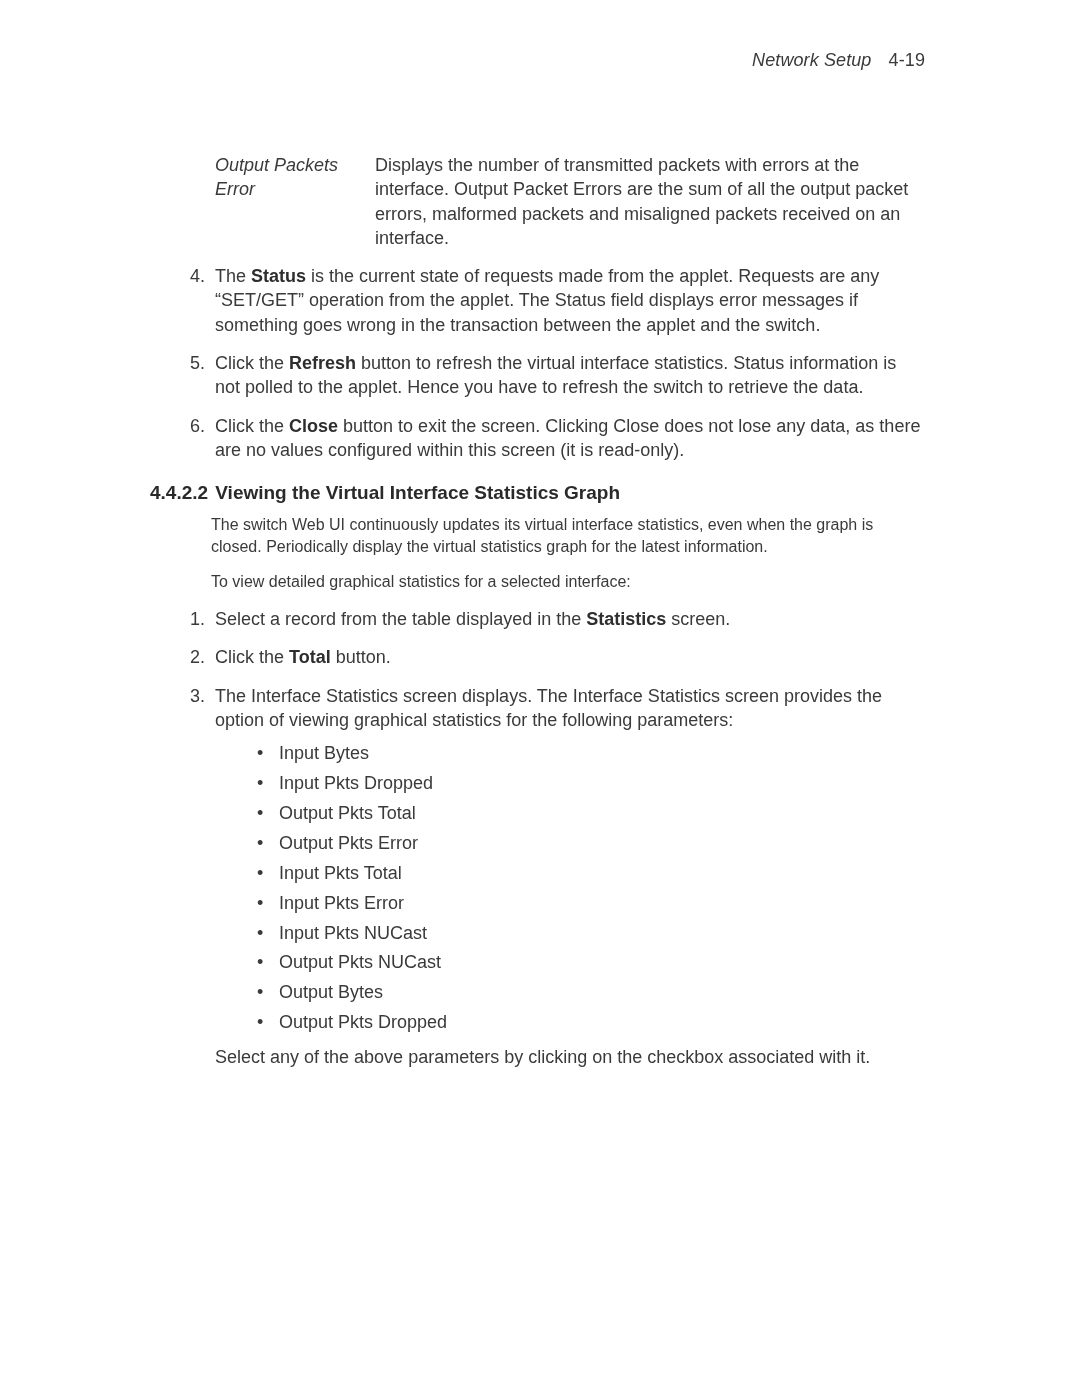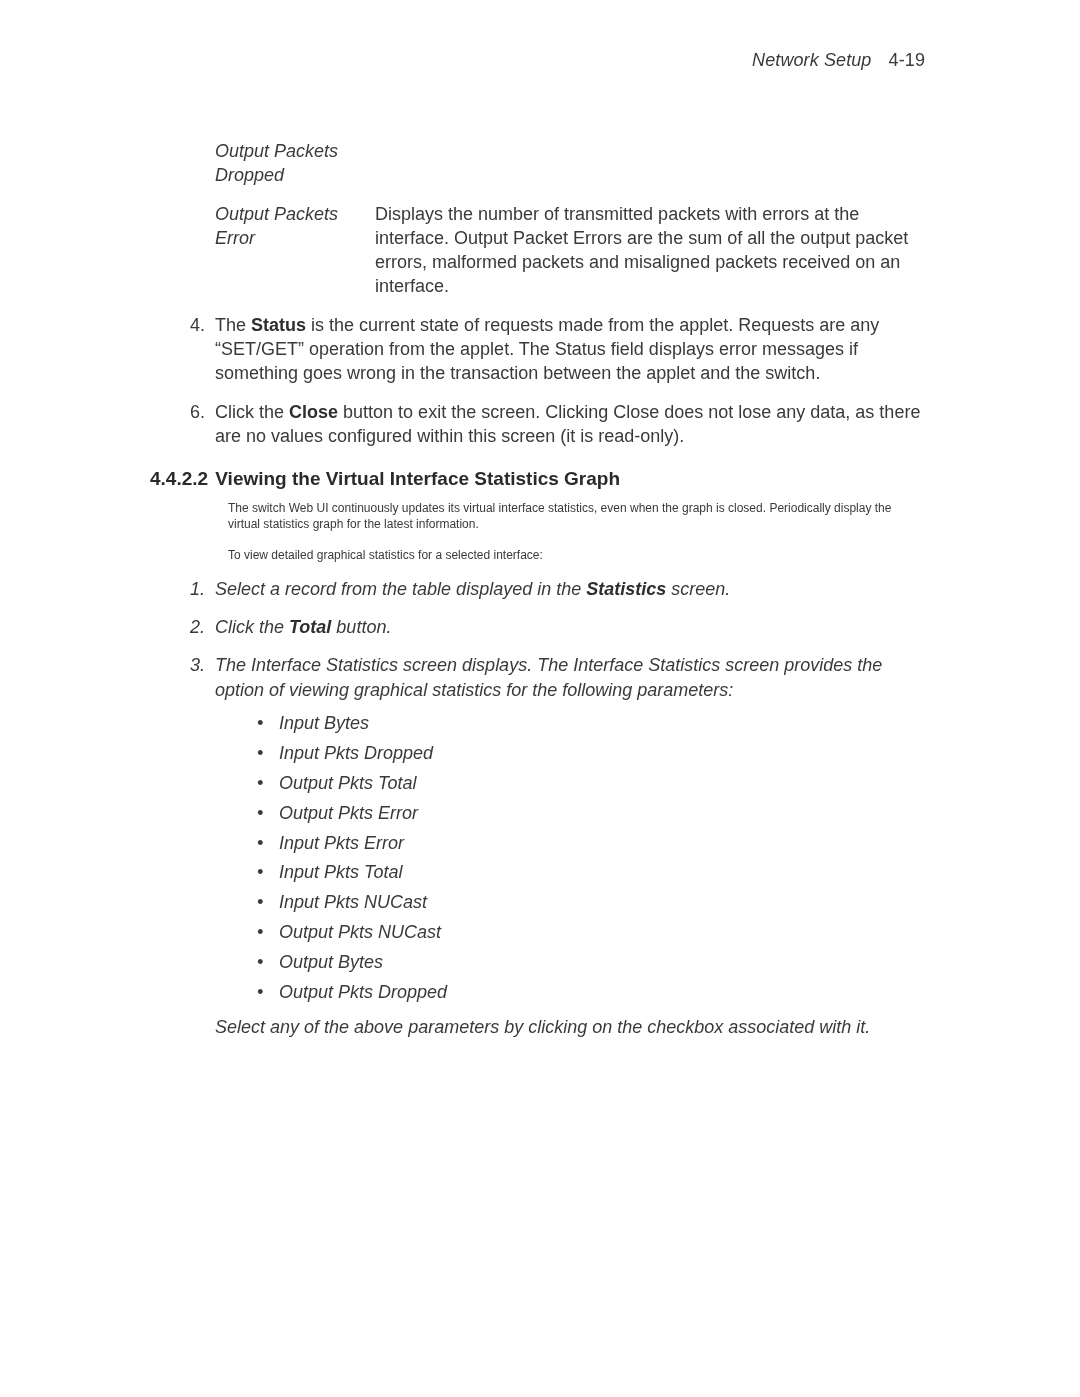--- a/index.html
+++ b/index.html
@@ -73,21 +73,20 @@
     color: #3a3a3a;
   }
   ol.numbered > li::before {
     content: attr(data-num) ".";
     position: absolute;
     left: 10px;
     top: 0;
   }
   ol.numbered.sub {
     margin-left: 30px;
-    font-style: italic;
   }
 
   .bold-accent {
     font-weight: bold;
     color: #2e2e2e;
     margin-top: 40px;
   }
 
   
   .section-heading {
@@ -95,22 +94,22 @@
     font-weight: bold;
     color: #2a2a2a;
     margin: 20px 0 10px 0;
   }
   .sec-num {
     display: inline-block;
     min-width: 60px;
   }
 
   .body-para {
-    margin-left: 78px;
-    font-size: 12px;
+    margin-left: 61px;
+    font-size: 16px;
     line-height: 1.35;
     color: #3a3a3a;
     margin-bottom: 14px;
   }
 
   ul.bullets {
     list-style: none;
     padding: 0;
     margin: 8px 0 8px 42px;
   }
@@ -135,31 +134,33 @@
 
 <div class="page">
 
   <div class="header-line">
     <span class="header-title">Network Setup</span>
     <span class="header-page">4-19</span>
   </div>
 
   <div class="def-table">
     <div class="def-row">
-      <div class="def-term">Output Packets Dropped</div>
     </div>
     <div class="def-row">
       <div class="def-term">Output Packets Error</div>
       <div class="def-desc">Displays the number of transmitted packets with errors at the interface. Output Packet Errors are the sum of all the output packet errors, malformed packets and misaligned packets received on an interface.</div>
     </div>
   </div>
 
   <ol class="numbered">
     <li data-num="4">
       <span>The </span><span class="bold-accent">Status</span><span> is the current state of requests made from the applet. Requests are any “SET/GET” operation from the applet. The Status field displays error messages if something goes wrong in the transaction between the applet and the switch.</span>
+    </li>
+    <li data-num="5">
+      <span>Click the </span><span class="bold-accent">Refresh</span><span> button to refresh the virtual interface statistics. Status information is not polled to the applet. Hence you have to refresh the switch to retrieve the data.</span>
     </li>
     <li data-num="6">
       <span>Click the </span><span class="bold-accent">Close</span><span> button to exit the screen. Clicking Close does not lose any data, as there are no values configured within this screen (it is read-only).</span>
     </li>
   </ol>
 
   <div class="section-heading">
     <span class="sec-num">4.4.2.2</span>
     <span>Viewing the Virtual Interface Statistics Graph</span>
   </div>
@@ -174,22 +175,22 @@
     <li data-num="2">
       <span>Click the </span><span class="bold-accent">Total</span><span> button.</span>
     </li>
     <li data-num="3">
       <span>The Interface Statistics screen displays. The Interface Statistics screen provides the option of viewing graphical statistics for the following parameters:</span>
       <ul class="bullets">
         <li>Input Bytes</li>
         <li>Input Pkts Dropped</li>
         <li>Output Pkts Total</li>
         <li>Output Pkts Error</li>
+        <li>Input Pkts Total</li>
         <li>Input Pkts Error</li>
-        <li>Input Pkts Total</li>
         <li>Input Pkts NUCast</li>
         <li>Output Pkts NUCast</li>
         <li>Output Bytes</li>
         <li>Output Pkts Dropped</li>
       </ul>
       <div style="">Select any of the above parameters by clicking on the checkbox associated with it.</div>
     </li>
   </ol>
 
 </div>

